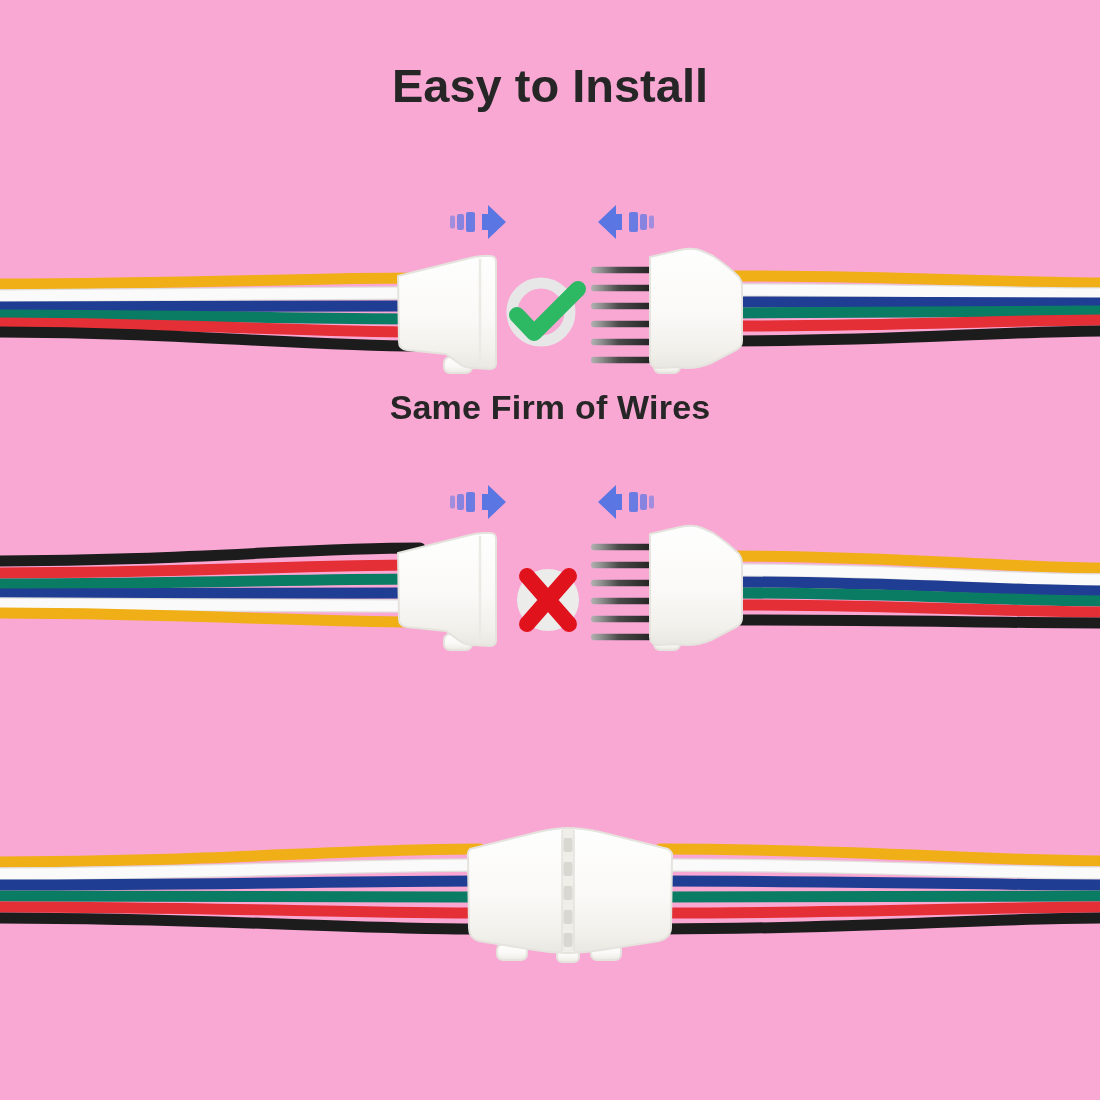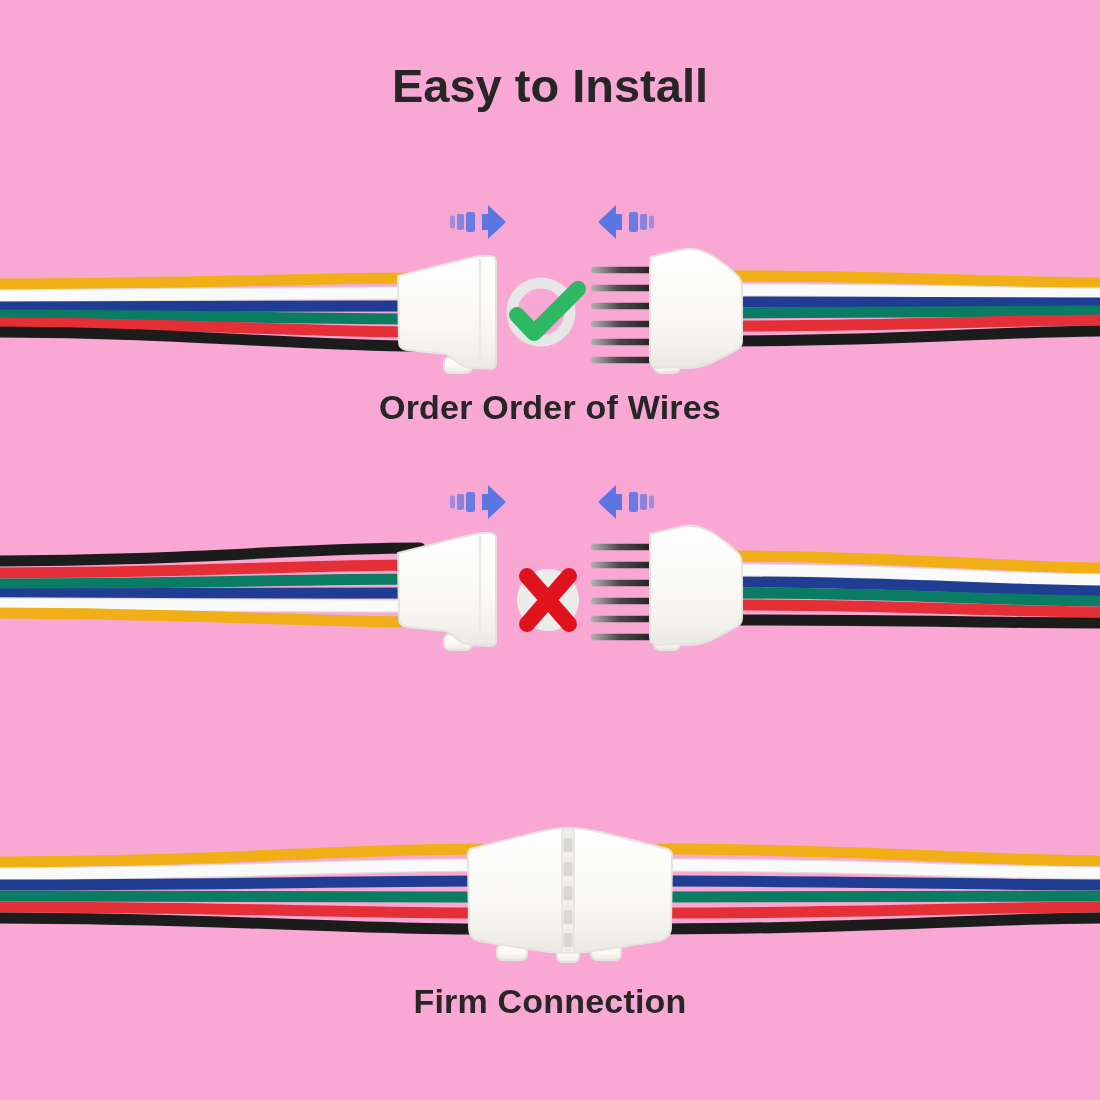--- a/index.html
+++ b/index.html
@@ -69,21 +69,21 @@
         <path d="M622,214 L616,214 L616,205 L598,222 L616,239 L616,230 L622,230 Z" fill="#5A76E3"></path>
         <rect x="629" y="212" width="9" height="20" rx="2" fill="#5A76E3" opacity="0.9"></rect>
         <rect x="640" y="214" width="7" height="16" rx="2" fill="#5A76E3" opacity="0.72"></rect>
         <rect x="649" y="215.5" width="5" height="13" rx="2" fill="#5A76E3" opacity="0.55"></rect>
       </g>
       <g>
         <circle cx="541" cy="312" r="29" fill="none" stroke="#E7E7E7" stroke-width="11"></circle>
         <path d="M517,315 L534,333 L578,289" fill="none" stroke="#2DB863" stroke-width="16" stroke-linecap="round" stroke-linejoin="round"></path>
       </g>
     </svg>
-  <div class="caption" style="top:388px">Order Order of Wires</div>
+  <div class="caption" style="top:388px">Same Firm of Wires</div>
 
   <svg class="row-svg" id="row-svg-1" style="top:465px;height:205px" viewBox="0 465 1100 205">
       <g>
         <path d="M-8,561 C184.6,561 300.15999999999997,548 420,548" fill="none" stroke="#1C1C1C" stroke-width="11" stroke-linecap="round"></path>
         <path d="M-8,573 C184.6,573 300.15999999999997,565 420,565" fill="none" stroke="#E52F36" stroke-width="11" stroke-linecap="round"></path>
         <path d="M-8,584 C184.6,584 300.15999999999997,579 420,579" fill="none" stroke="#0B7C64" stroke-width="11" stroke-linecap="round"></path>
         <path d="M-8,594 C184.6,594 300.15999999999997,593 420,593" fill="none" stroke="#1F3D92" stroke-width="11" stroke-linecap="round"></path>
         <path d="M-8,604 C184.6,604 300.15999999999997,606 420,606" fill="none" stroke="#E0DFDC" stroke-width="13.5" stroke-linecap="round"></path>
         <path d="M-8,604 C184.6,604 300.15999999999997,606 420,606" fill="none" stroke="#FAFAFA" stroke-width="11" stroke-linecap="round"></path>
         <path d="M-8,613 C184.6,613 300.15999999999997,622 420,622" fill="none" stroke="#F0AE17" stroke-width="11" stroke-linecap="round"></path>
@@ -159,21 +159,20 @@
         <rect x="562" y="829" width="12" height="123" fill="#EFEEE9"></rect>
         <rect x="563.5" y="838" width="9" height="14" rx="2" fill="#D8D7D1"></rect>
         <rect x="563.5" y="862" width="9" height="14" rx="2" fill="#D8D7D1"></rect>
         <rect x="563.5" y="886" width="9" height="14" rx="2" fill="#D8D7D1"></rect>
         <rect x="563.5" y="910" width="9" height="14" rx="2" fill="#D8D7D1"></rect>
         <rect x="563.5" y="933" width="9" height="14" rx="2" fill="#D8D7D1"></rect>
         <line x1="562" y1="830" x2="562" y2="951" stroke="#E4E2DC" stroke-width="1.5"></line>
         <line x1="574" y1="830" x2="574" y2="951" stroke="#E4E2DC" stroke-width="1.5"></line>
       </g>
     </svg>
-  <div class="caption" style="top:982px">Firm Connection</div>
 
   <svg width="0" height="0" style="position:absolute">
     <defs>
       <linearGradient id="connGrad" x1="0" y1="0" x2="0" y2="1">
         <stop offset="0%" stop-color="#FEFEFE"></stop>
         <stop offset="55%" stop-color="#FAF9F7"></stop>
         <stop offset="85%" stop-color="#F2F0EB"></stop>
         <stop offset="100%" stop-color="#E9E7E1"></stop>
       </linearGradient>
       <linearGradient id="pinGrad" x1="0" y1="0" x2="1" y2="0">

